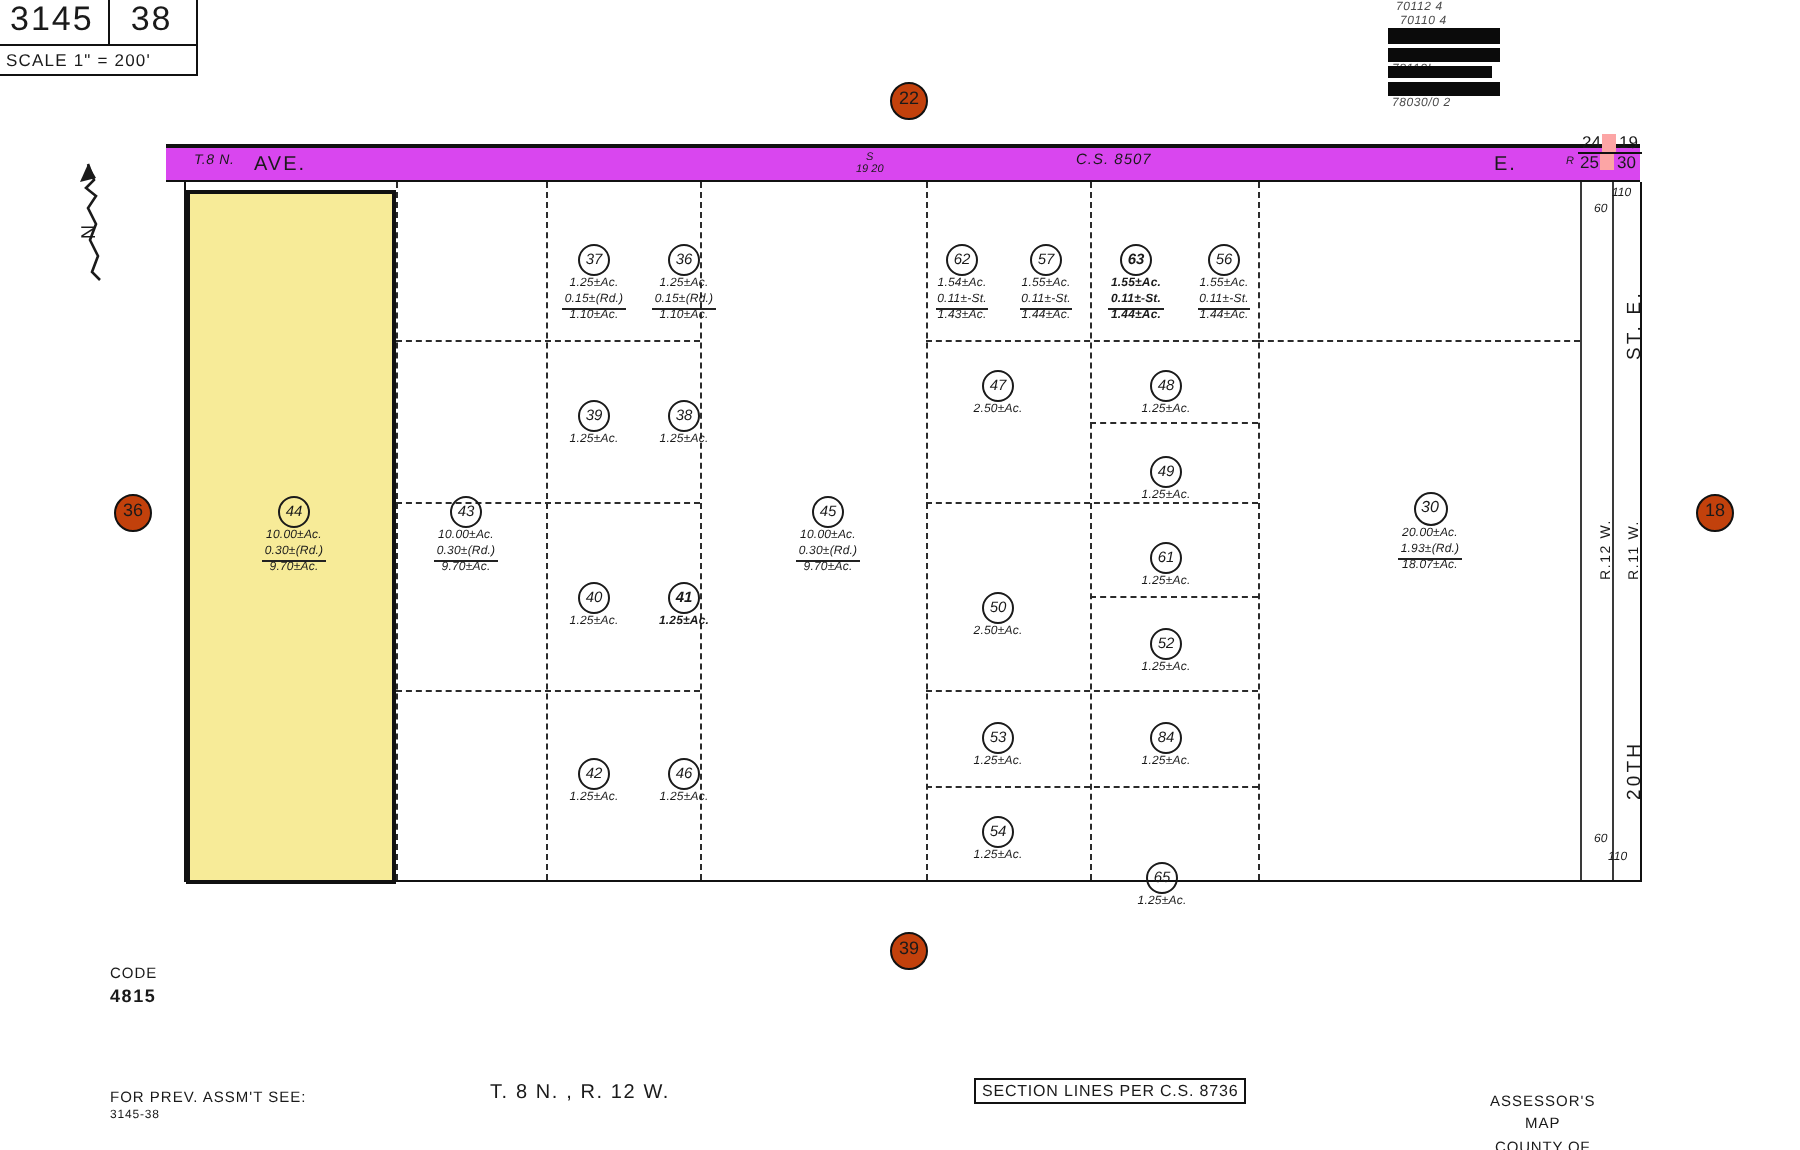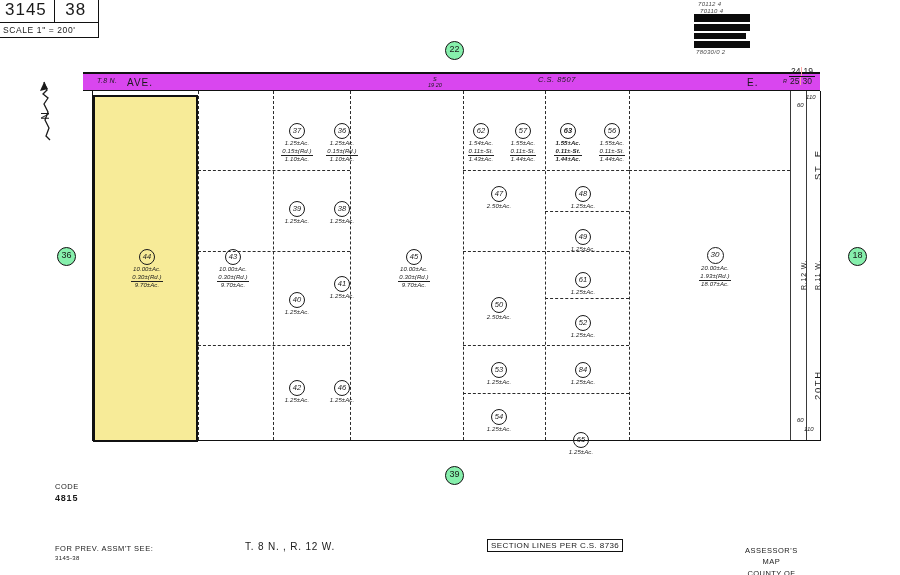--- a/index.html
+++ b/index.html
@@ -136,21 +136,21 @@
   
   .sec-corner {
     left: 789px; top: 67px;
     font-size: 8.5px;
     line-height: 1.0;
     text-align: right;
   }
   .sec-corner .r1 { border-bottom: 1px solid #111; padding: 0 1px; }
   .sec-corner .rr { display: flex; }
   .sec-corner .c { padding: 0 1px; }
-  .sec-corner .vl { border-left: 1px solid #fca5a5; }
+  .sec-corner .vl { border-left: 7px solid #fca5a5; }
 
   
   .grid-outer {
     left: 83px; top: 91px;
     width: 737px; height: 350px;
   }
   .solid-h {
     position: absolute;
     background: #111;
     height: 1.4px;
@@ -220,21 +220,21 @@
 
   
   .marker {
     position: absolute;
     width: 17px; height: 17px;
     border: 1.3px solid #111;
     border-radius: 50%;
     font-size: 9px;
     line-height: 15px;
     text-align: center;
-    background: #86efac;
+    background: #c2410c;
   }
 
   
   .vlabel {
     position: absolute;
     font-size: 9.5px;
     letter-spacing: 1.6px;
     transform-origin: left top;
     transform: rotate(-90deg);
     white-space: nowrap;
@@ -427,21 +427,21 @@
     </div>
   </div>
 
   <div class="abs parcel" style="left:265px; top:288px; width:64px;">
     <span class="pnum">40</span>
     <div class="pacres">
       <span>1.25±Ac.</span>
     </div>
   </div>
 
-  <div class="abs parcel" style="left:310px; top:272px; width:64px;">
+  <div class="abs parcel" style="left:310px; top:288px; width:64px;font-weight:bold;">
     <span class="pnum">41</span>
     <div class="pacres">
       <span>1.25±Ac.</span>
     </div>
   </div>
 
   <div class="abs parcel" style="left:265px; top:376px; width:64px;">
     <span class="pnum">42</span>
     <div class="pacres">
       <span>1.25±Ac.</span>

